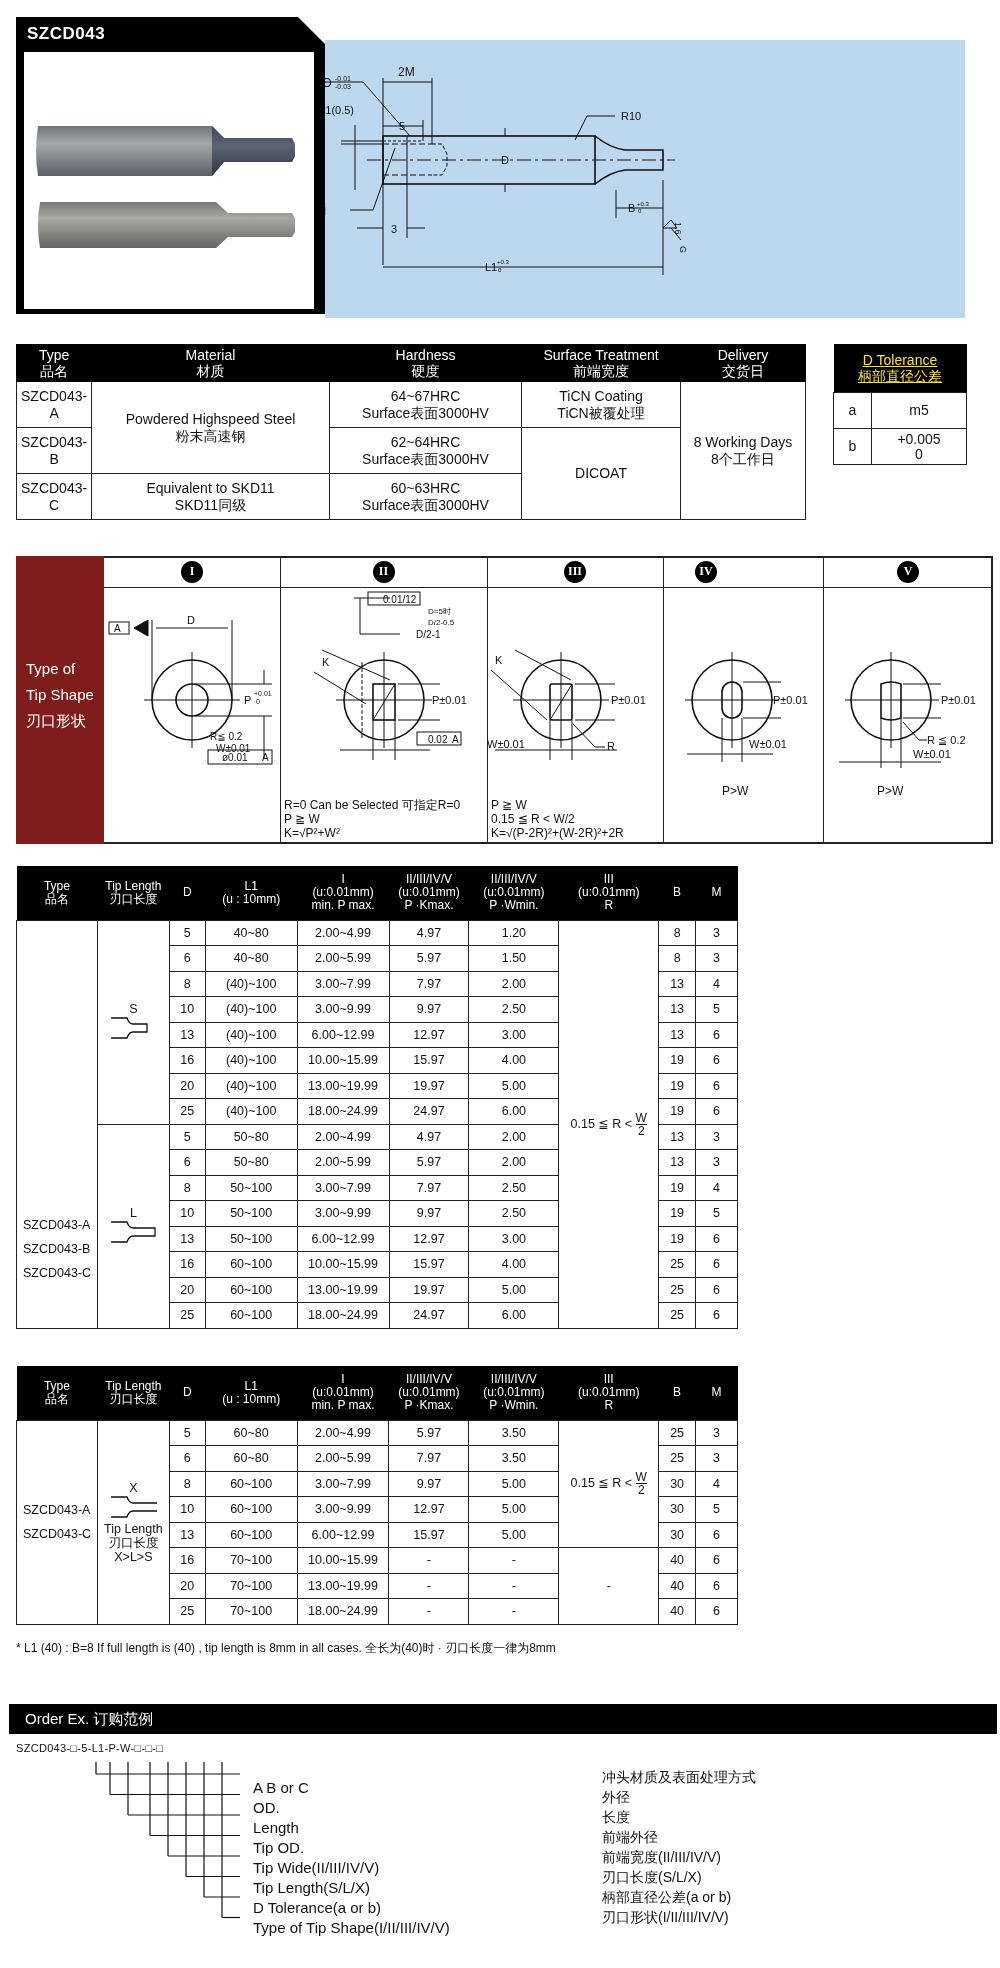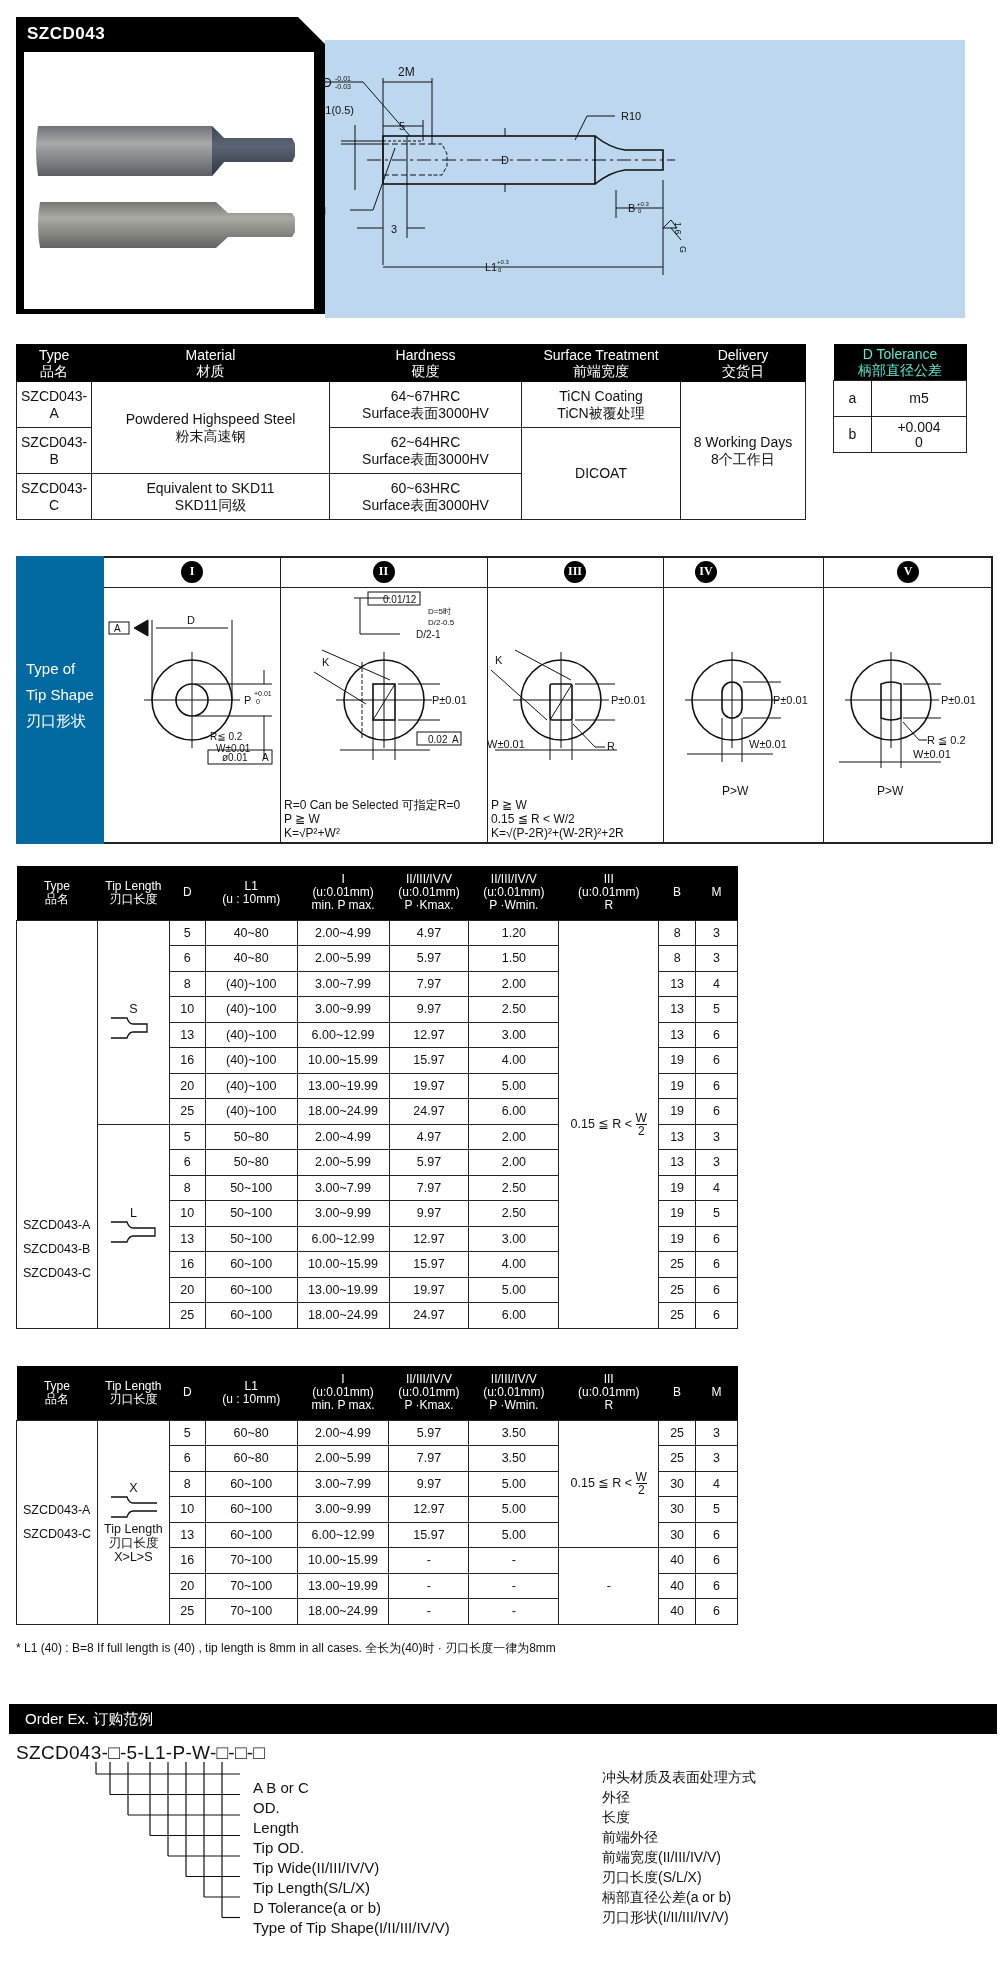--- a/index.html
+++ b/index.html
@@ -11,42 +11,42 @@
   .card-title { left: 27px; top: 24px; color: #fff; font-weight: bold; font-size: 17px; letter-spacing: 0.5px; }
   .card-photo { left: 24px; top: 52px; width: 290px; height: 257px; background: #fff; }
   .blue-panel { left: 325px; top: 40px; width: 640px; height: 278px; background: #bdd7ee; }
 
   
   table { border-collapse: collapse; }
   .spec { position: absolute; left: 16px; top: 344px; width: 790px; font-size: 14px; text-align: center; }
   .spec th { background: #000; color: #fff; font-weight: normal; font-size: 14px; line-height: 16px; padding: 2px 4px; border: 1px solid #000; }
   .spec td { border: 1.5px solid #222; padding: 2px 4px; line-height: 17px; height: 46px; }
   .tol { position: absolute; left: 833px; top: 344px; width: 134px; font-size: 14px; text-align: center; }
-  .tol th { background: #000; color: #5eead4; font-weight: normal; line-height: 16px; padding: 2px; }
+  .tol th { background: #000; color: #fde047; font-weight: normal; line-height: 16px; padding: 8px; text-decoration: underline; }
   .tol td { border: 1.5px solid #222; padding: 2px; line-height: 15px; height: 36px; }
 
   
   .tip { left: 16px; top: 556px; width: 977px; height: 288px; border: 2px solid #222; }
-  .tip-side { left: 16px; top: 556px; width: 88px; height: 288px; background: #0369a1; color: #fff; font-size: 15px; line-height: 26px; padding: 100px 0 0 10px; }
+  .tip-side { left: 16px; top: 556px; width: 88px; height: 288px; background: #7f1d1d; color: #fff; font-size: 15px; line-height: 26px; padding: 100px 0 0 10px; }
   .tip-col { position: absolute; top: 556px; height: 288px; border-left: 1.5px solid #222; }
   .tip-head { position: absolute; top: 556px; height: 32px; border-bottom: 1.5px solid #222; display: flex; align-items: center; justify-content: center; }
   .roman { width: 22px; height: 22px; border-radius: 50%; background: #000; color: #fff; font-family: "Liberation Serif", serif; font-weight: bold; font-size: 12px; display: flex; align-items: center; justify-content: center; }
   .note { position: absolute; font-size: 12px; line-height: 14px; color: #111; }
 
   
   .dt { position: absolute; left: 16px; font-size: 12.5px; text-align: center; }
   .dt th { background: #000; color: #fff; font-weight: normal; font-size: 12px; line-height: 13px; padding: 2px 2px; height: 54px; }
   .dt td { border: 1.2px solid #222; padding: 0 2px; height: 25.5px; }
   .dt td.type-cell { text-align: left; vertical-align: middle; padding-left: 6px; line-height: 24px; font-size: 12.5px; }
   .frac { display: inline-flex; flex-direction: column; vertical-align: middle; line-height: 12px; font-size: 12px; }
   .frac span:first-child { border-bottom: 1px solid #111; }
 
   .footnote { left: 16px; top: 1640px; font-size: 12px; }
   .order-bar { left: 9px; top: 1704px; width: 496px; height: 30px; background: #000; color: #fff; font-size: 15px; line-height: 30px; padding-left: 16px; width: 497px; }
-  .order-code { left: 16px; top: 1742px; font-size: 19px; letter-spacing: 0.3px; }
+  .order-code { left: 16px; top: 1742px; font-size: 11px; letter-spacing: 0.3px; }
   .legend-en { left: 253px; font-size: 15px; line-height: 20px; }
   .legend-cn { left: 602px; font-size: 14px; line-height: 20px; }
 </style>
 </head>
 <body>
 
 <div class="abs card"></div>
 <div class="abs card-title">SZCD043</div>
 <div class="abs card-photo">
   <svg width="290" height="257" viewBox="0 0 290 257">
@@ -213,21 +213,21 @@
       </tr>
   </thead>
   <tbody>
     <tr>
       <td style="width:38px">a</td>
       <td>m5</td>
     </tr>
     <tr>
       <td>b</td>
       <td>
-          <div>+0.004</div>
+          <div>+0.005</div>
           <div>0</div>
         </td>
     </tr>
   </tbody>
 </table>
 
 <div class="abs tip"></div>
 <div class="abs tip-side">
   <div>Type of</div>
   <div>Tip Shape</div>

